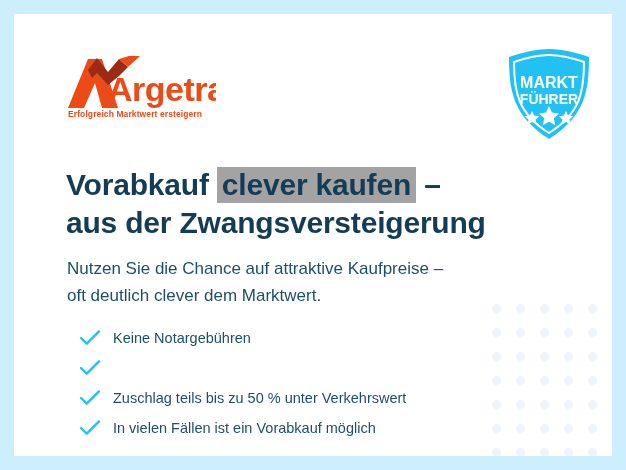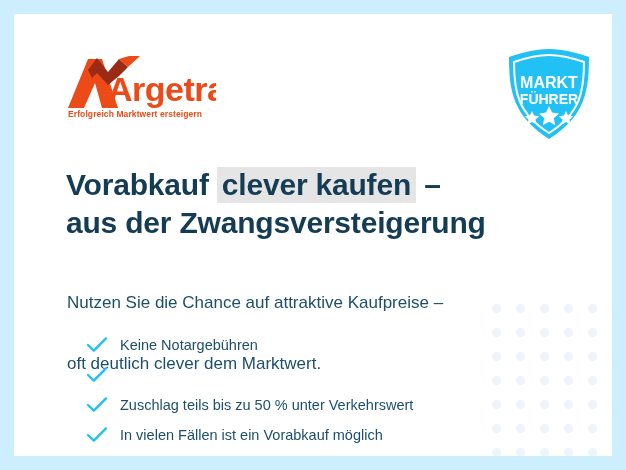--- a/index.html
+++ b/index.html
@@ -92,21 +92,21 @@
     left: 52px;
     top: 132px;
     width: 470px;
     font-size: 30px;
     font-weight: bold;
     line-height: 38px;
     color: #143c55;
     letter-spacing: -0.2px;
   }
   #headline .hl-mark {
-    background: #e5e5e5;
+    background: #a3a3a3;
     padding: 1px 5px 2px 5px;
     box-decoration-break: clone;
     text-align: right;
     -webkit-box-decoration-break: clone;
   }
   #headline .hl-line {
     display: block;
     white-space: nowrap;
   }
 
@@ -117,21 +117,20 @@
     top: 224px;
     width: 500px;
     font-size: 17px;
     line-height: 27px;
     color: #1d4f6b;
     font-weight: normal;
   }
   #subheadline .sub-line {
     display: block;
     white-space: nowrap;
-    margin-top: 34px;
   }
 
   
   #benefits {
     position: absolute;
     left: 56px;
     top: 300px;
     width: 480px;
   }
   #benefits .benefit-row {
@@ -228,21 +227,21 @@
     <h1 id="headline">
       <span class="hl-line"><span>Vorabkauf </span><span class="hl-mark">clever kaufen</span><span> –</span></span>
       <span class="hl-line">aus der Zwangsversteigerung</span>
     </h1>
 
     <p id="subheadline">
       <span class="sub-line">Nutzen Sie die Chance auf attraktive Kaufpreise –</span>
       <span class="sub-line">oft deutlich clever dem Marktwert.</span>
     </p>
 
-    <ul id="benefits" style="list-style:none;margin:16px;padding:0;">
+    <ul id="benefits" style="list-style:none;margin:9px;padding:0;">
       <li class="benefit-row">
         <svg class="check-icon" viewBox="0 0 22 18" xmlns="http://www.w3.org/2000/svg">
           <path d="M2 9 L7.8 14.6 L20 2.4" fill="none" stroke="#22c1f5" stroke-width="2.4" stroke-linecap="round" stroke-linejoin="round"></path>
         </svg>
         <span class="benefit-label">Keine Notargebühren</span>
       </li>
       <li class="benefit-row">
         <svg class="check-icon" viewBox="0 0 22 18" xmlns="http://www.w3.org/2000/svg">
           <path d="M2 9 L7.8 14.6 L20 2.4" fill="none" stroke="#22c1f5" stroke-width="2.4" stroke-linecap="round" stroke-linejoin="round"></path>
         </svg>

